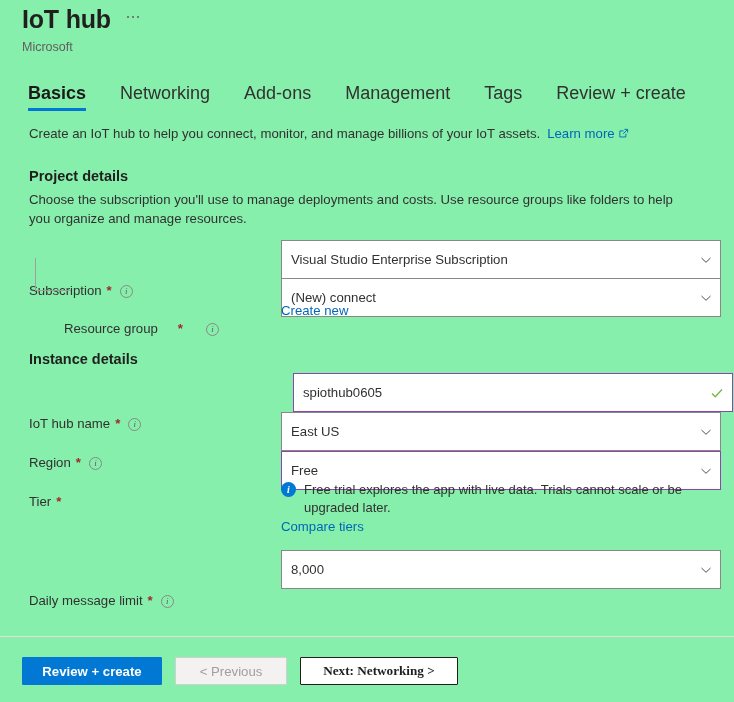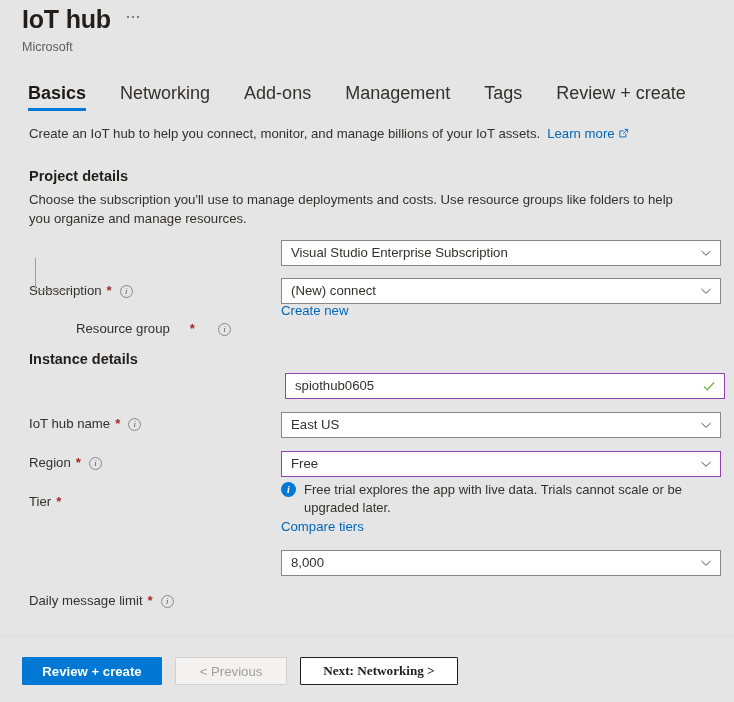--- a/index.html
+++ b/index.html
@@ -4,21 +4,21 @@
 <style>
   * { box-sizing: border-box; }
   html, body {
     margin: 0; padding: 0;
     width: 734px; height: 702px;
     background: #ffffff;
     font-family: "Liberation Sans", sans-serif;
     color: #323130;
     overflow: hidden;
   }
-  .page { position: relative; width: 734px; height: 702px; background:#e5e5e5; }
+  .page { position: relative; width: 734px; height: 702px; background:#86efac; }
 
   
   .hdr { position: absolute; left: 22px; top: 4px; }
   .hdr-row { display: flex; align-items: center; gap: 14px; }
   .hdr-title {
     font-size: 25px; font-weight: 700; letter-spacing: -0.2px;
     color: #201f1e; line-height: 30px;
   }
   .ellipsis-menu {
     display: inline-flex; align-items: flex-start; gap: 3px;
@@ -66,41 +66,41 @@
     font-size: 13.2px; color: #323130; line-height: 19px;
   }
 
   
   .row { position: absolute; left: 29px; width: 690px; height: 24px; }
   .lbl {
     position: absolute; left: 0; top: 3px;
     font-size: 13.2px; color: #323130; line-height: 18px;
     display: flex; align-items: center; gap: 5px; white-space: nowrap; margin-top: 39px;
   }
-  .lbl.indent { left: 47px; gap: 20px; }
+  .lbl.indent { left: 35px; gap: 20px; }
   .req { color: #a4262c; font-weight: 600; }
 
   .info-o {
     display: inline-flex; align-items: center; justify-content: center;
     width: 13px; height: 13px; border: 1px solid #8a8886; border-radius: 50%;
     font-size: 9px; color: #605e5c; line-height: 1;
     font-family: "Liberation Serif", serif; font-style: italic;
     cursor: pointer; flex: none; margin-left: 3px;
   }
 
   
   .tree {
     position: absolute; left: 35px; top: 258px;
     width: 36px; height: 33px;
     border-left: 1px solid #a19f9d; border-bottom: 1px solid #a19f9d;
   }
 
   
   .ctl {
-    position: absolute; left: 281px; width: 440px; height: 26px;
+    position: absolute; left: 281px; width: 440px; height: 39px;
     border: 1px solid #8a8886; background: #fff;
     display: flex; align-items: center; padding: 0 8px 0 9px;
     font-size: 13.2px; color: #323130; cursor: pointer;
   }
   .ctl.focus { border: 1px solid #8e44ad; }
   .ctl .val { flex: 1; line-height: 18px; overflow: hidden; white-space: nowrap; }
   .chev { flex: none; width: 12px; height: 12px; opacity: .85; }
   .check { flex: none; width: 14px; height: 14px; }
 
   .sublink {
@@ -211,21 +211,21 @@
   <div class="sublink" style="top:302px; left:281px">Create new</div>
 
   <div class="sec-title" style="top:349px">Instance details</div>
 
   <div class="row" style="top:373px">
     <div class="lbl">
       <span>IoT hub name</span>
       <span class="req">*</span>
       <span class="info-o">i</span>
     </div>
-    <div class="ctl focus" style="left:256px">
+    <div class="ctl focus" style="left:264px">
       <span class="val">spiothub0605</span>
       <svg class="check" viewBox="0 0 14 14">
           <path d="M2 7.4l3.3 3.3L12 3.6" stroke="#7ab648" stroke-width="1.4" fill="none"></path>
         </svg>
     </div>
   </div>
 
   <div class="row" style="top:412px">
     <div class="lbl">
       <span>Region</span>

